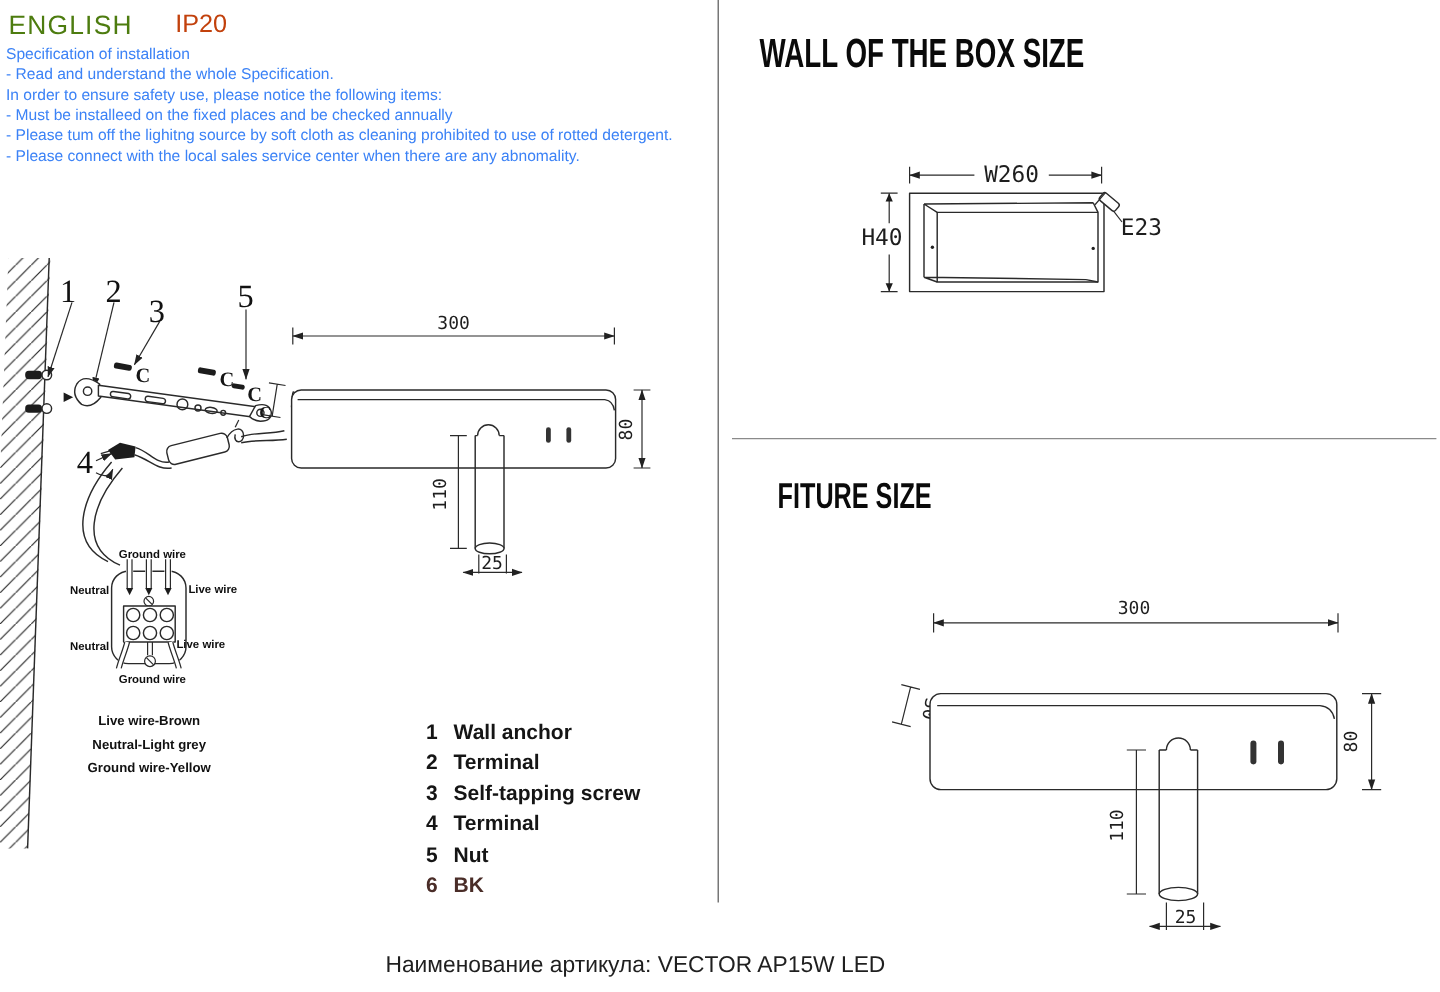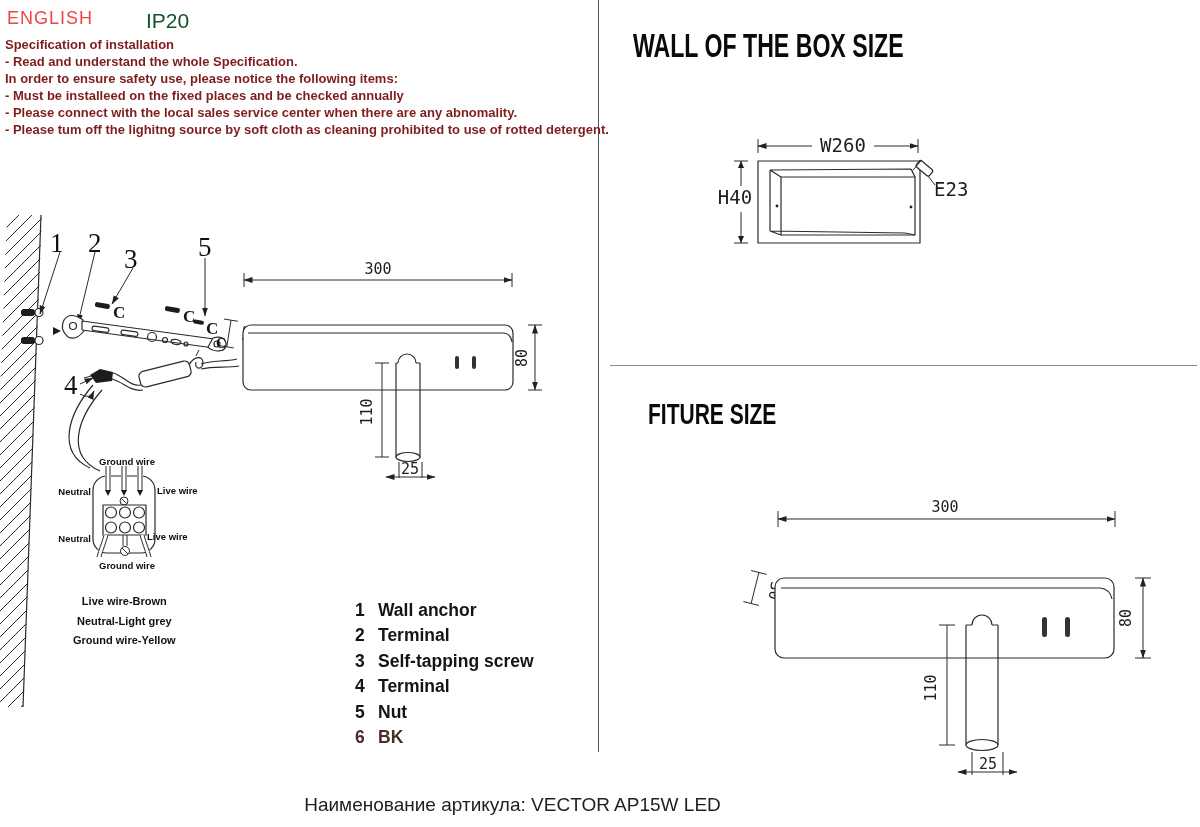--- a/index.html
+++ b/index.html
@@ -11,33 +11,33 @@
   .ln{stroke:#2a2a2a;stroke-width:1.2;fill:none;stroke-linejoin:round;}
   .thin{stroke:#2a2a2a;stroke-width:1;fill:none;}
   .fw{fill:#fff;}
   .fd{fill:#1c1c1c;stroke:none;}
   .dim{font-family:"DejaVu Sans Mono",monospace;font-size:15px;fill:#1e1e1e;}
   .dimlg{font-family:"DejaVu Sans Mono",monospace;font-size:19px;fill:#1e1e1e;}
   .num{font-family:"Liberation Serif",serif;font-size:27px;fill:#111;}
   .cglyph{font-family:"Liberation Serif",serif;font-weight:bold;font-size:17px;fill:#161616;}
   .cglyph.small{font-size:14px;}
   .tlabel{font-family:"Liberation Sans",sans-serif;font-weight:bold;font-size:9.5px;fill:#0e0e0e;}
-  .hdr-lang{left:7px;top:8px;font-size:18px;letter-spacing:1px;color:#ef4444;}
-  .hdr-ip{left:146px;top:9px;font-size:21px;color:#14532d;}
-  .spec{left:5px;top:36px;font-size:13px;line-height:17px;color:#7f1d1d;width:660px;font-weight:bold;}
+  .hdr-lang{left:7px;top:8px;font-size:22px;letter-spacing:1px;color:#4d7c0f;}
+  .hdr-ip{left:146px;top:9px;font-size:21px;color:#c2410c;}
+  .spec{left:5px;top:36px;font-size:13px;line-height:17px;color:#3b82f6;width:660px;}
   .spec .t{margin-bottom:0px;}
   .bigtitle{font-weight:bold;color:#0a0a0a;transform-origin:left top;white-space:nowrap;}
   .wall-title{left:633px;top:26px;font-size:34px;transform:scaleX(0.68);}
   .fit-title{left:648px;top:397px;font-size:30px;transform:scaleX(0.70);}
   .legend{left:73px;top:592px;font-size:11px;line-height:19.5px;font-weight:bold;color:#111;text-align:center;}
   .parts{left:355px;top:598px;font-size:17.5px;font-weight:bold;line-height:25.4px;color:#151515;}
   .parts .row{display:flex;}
   .parts .n{width:23px;}
   .parts .row:last-child{color:#4a2d28;}
-  .caption{left:0;top:794px;width:1025px;text-align:center;font-size:19px;color:#1f1f1f;}
+  .caption{left:0;top:794px;width:1025px;text-align:center;font-size:19px;color:#1f1f1f;padding-left:17px;}
 </style>
 </head>
 <body>
 
 <div class="canvas">
 
 <svg width="1200" height="827" viewBox="0 0 1200 827">
   <defs>
     <pattern id="hatch" width="13" height="13" patternUnits="userSpaceOnUse">
       <path d="M-2,15 L15,-2" stroke="#2a2a2a" stroke-width="1" fill="none"></path>
@@ -252,22 +252,22 @@
 </svg>
 
 <div class="abs hdr-lang">ENGLISH</div>
 <div class="abs hdr-ip">IP20</div>
 
 <div class="abs spec">
   <div class="t">Specification of installation</div>
   <div>- Read and understand the whole Specification.</div>
   <div>In order to ensure safety use, please notice the following items:</div>
   <div>- Must be installeed on the fixed places and be checked annually</div>
+  <div>- Please tum off the lighitng source by soft cloth as cleaning prohibited to use of rotted detergent.</div>
   <div>- Please connect with the local sales service center when there are any abnomality.</div>
-  <div>- Please tum off the lighitng source by soft cloth as cleaning prohibited to use of rotted detergent.</div>
 </div>
 
 <div class="abs bigtitle wall-title">WALL OF THE BOX SIZE</div>
 <div class="abs bigtitle fit-title">FITURE SIZE</div>
 
 <div class="abs legend">
   <div>Live wire-Brown</div>
   <div>Neutral-Light grey</div>
   <div>Ground wire-Yellow</div>
 </div>

